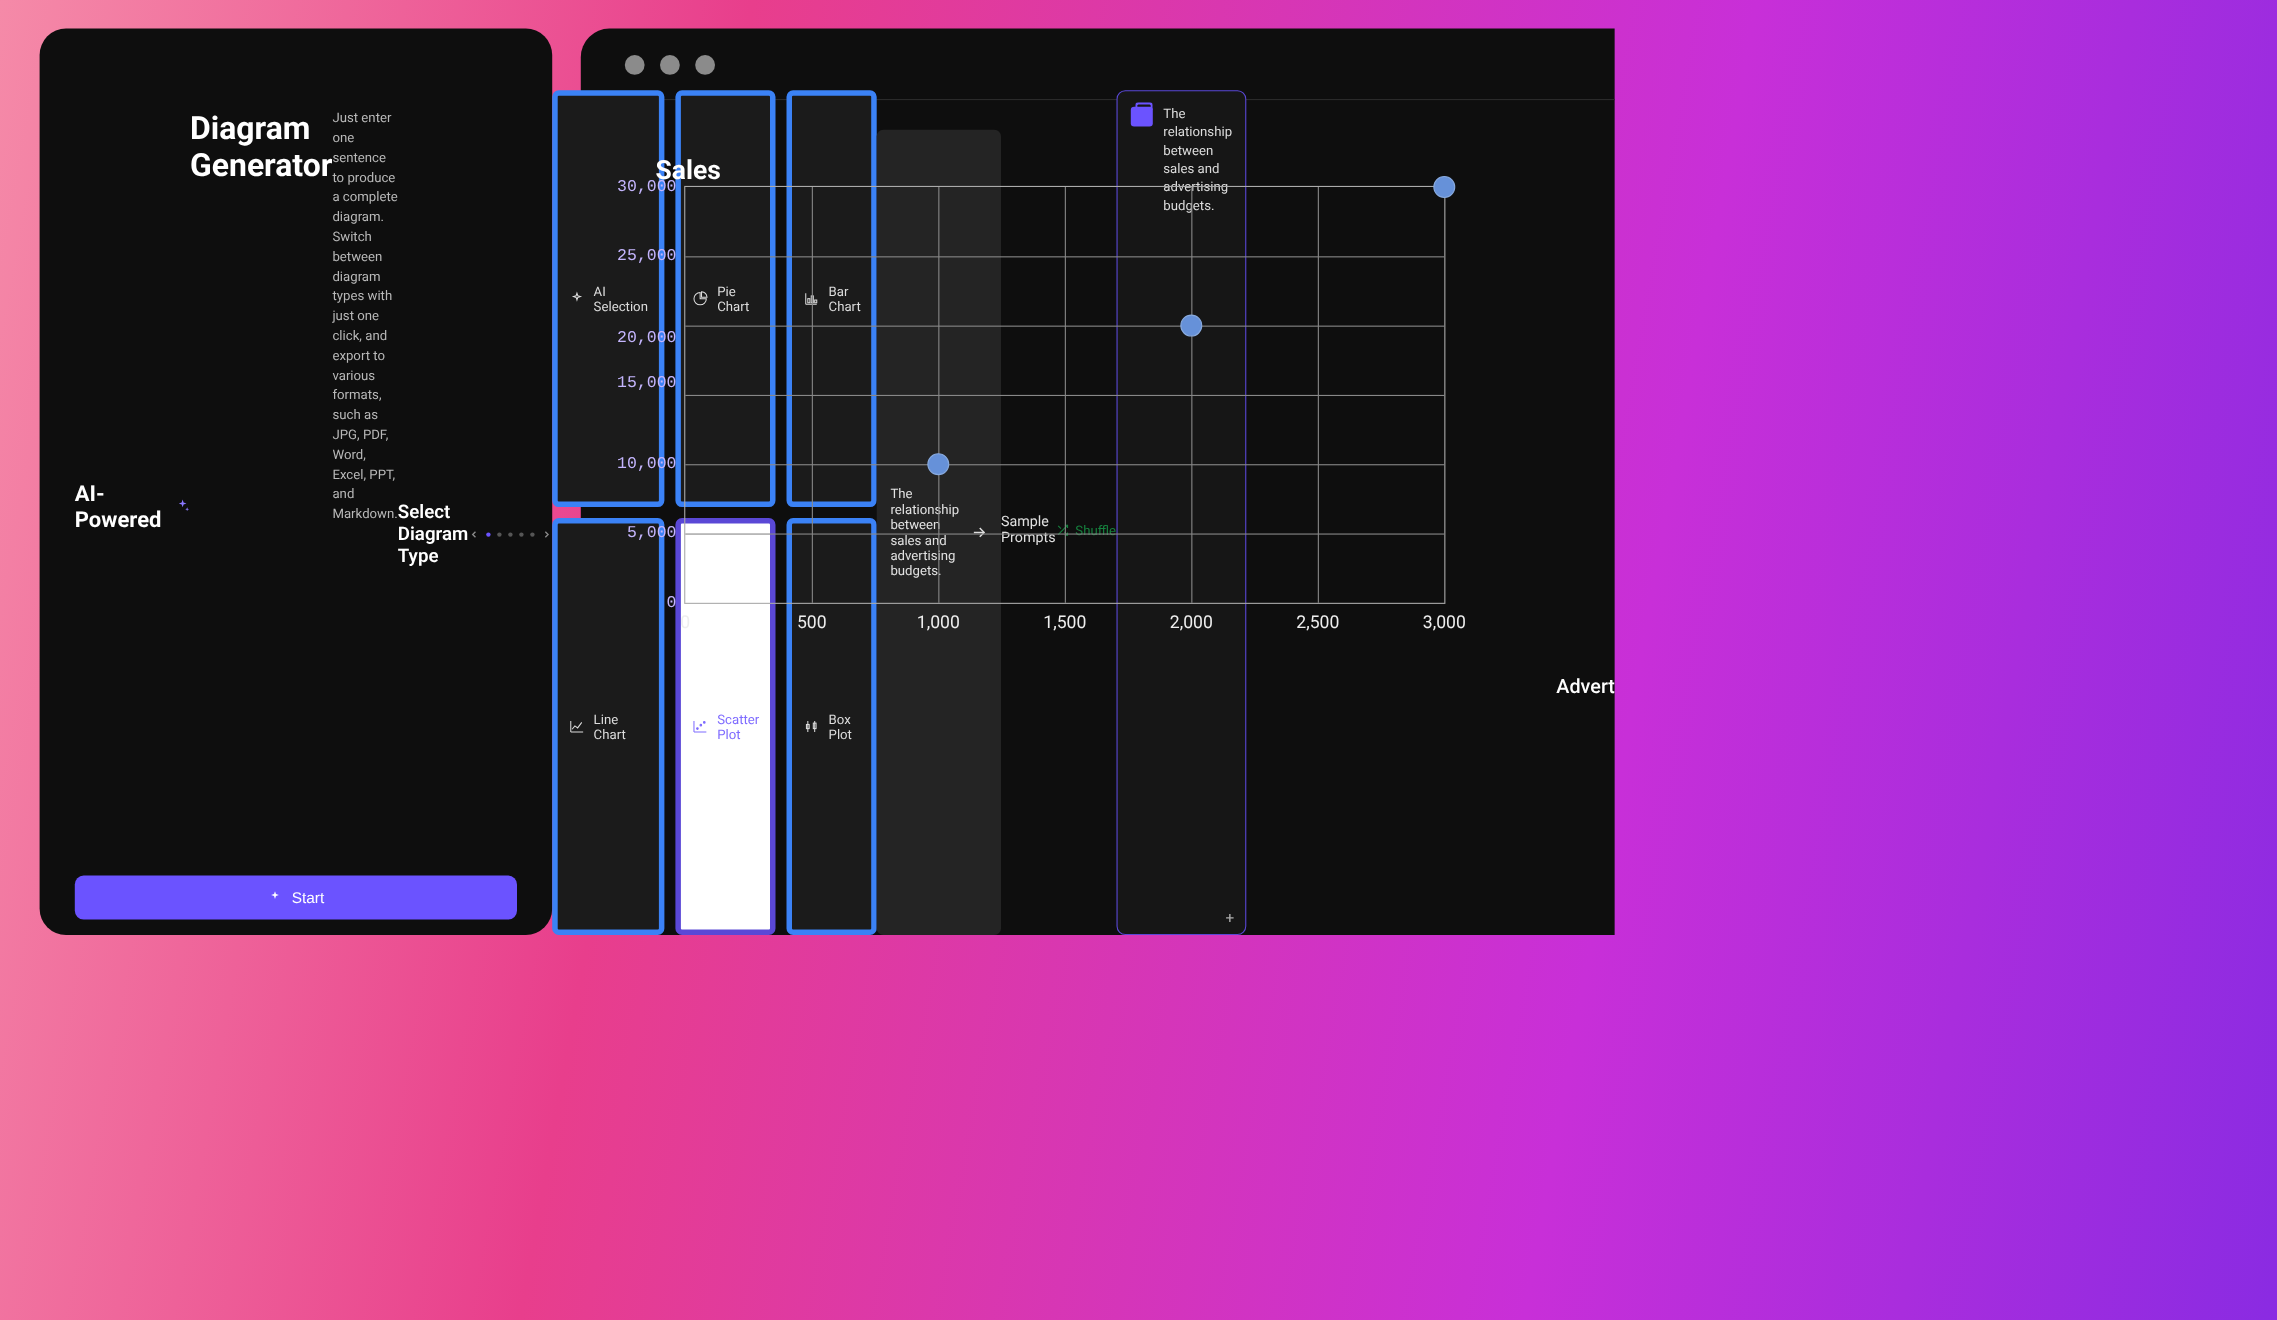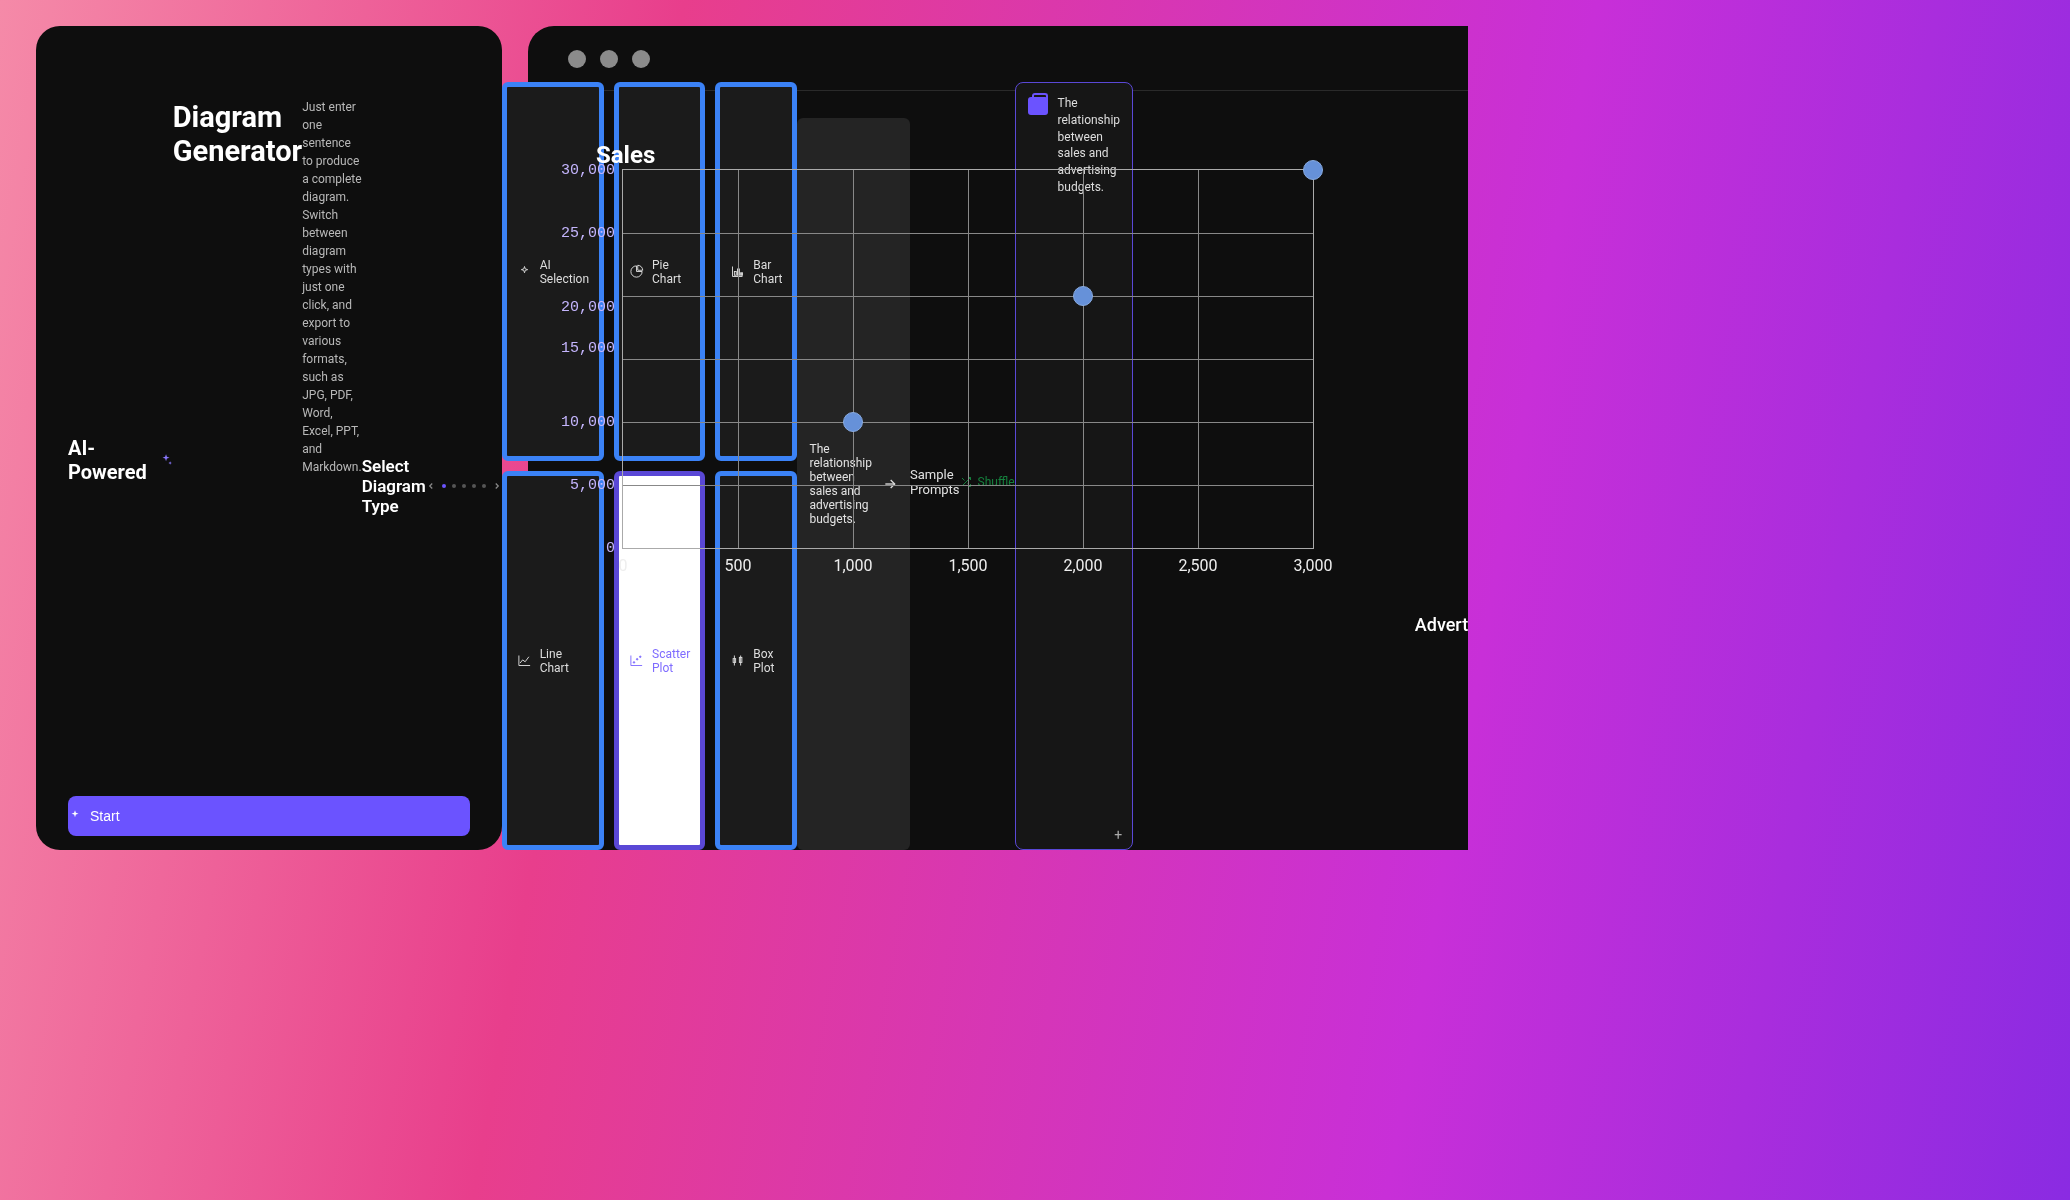--- a/index.html
+++ b/index.html
@@ -174,21 +174,21 @@
     width: 100%;
     background: #6b53ff;
     border: none;
     border-radius: 8px;
     color: #fff;
     padding: 12px 0;
     font-size: 14px;
     font-weight: 500;
     display: flex;
     align-items: center;
-    justify-content: flex-start;
+    justify-content: center;
     gap: 8px;
     cursor: pointer;
   }
   .start-btn svg { width: 14px; height: 14px; }
 
   
   .window {
     flex: 1;
     background: #0e0e0e;
     border-top-left-radius: 26px;

